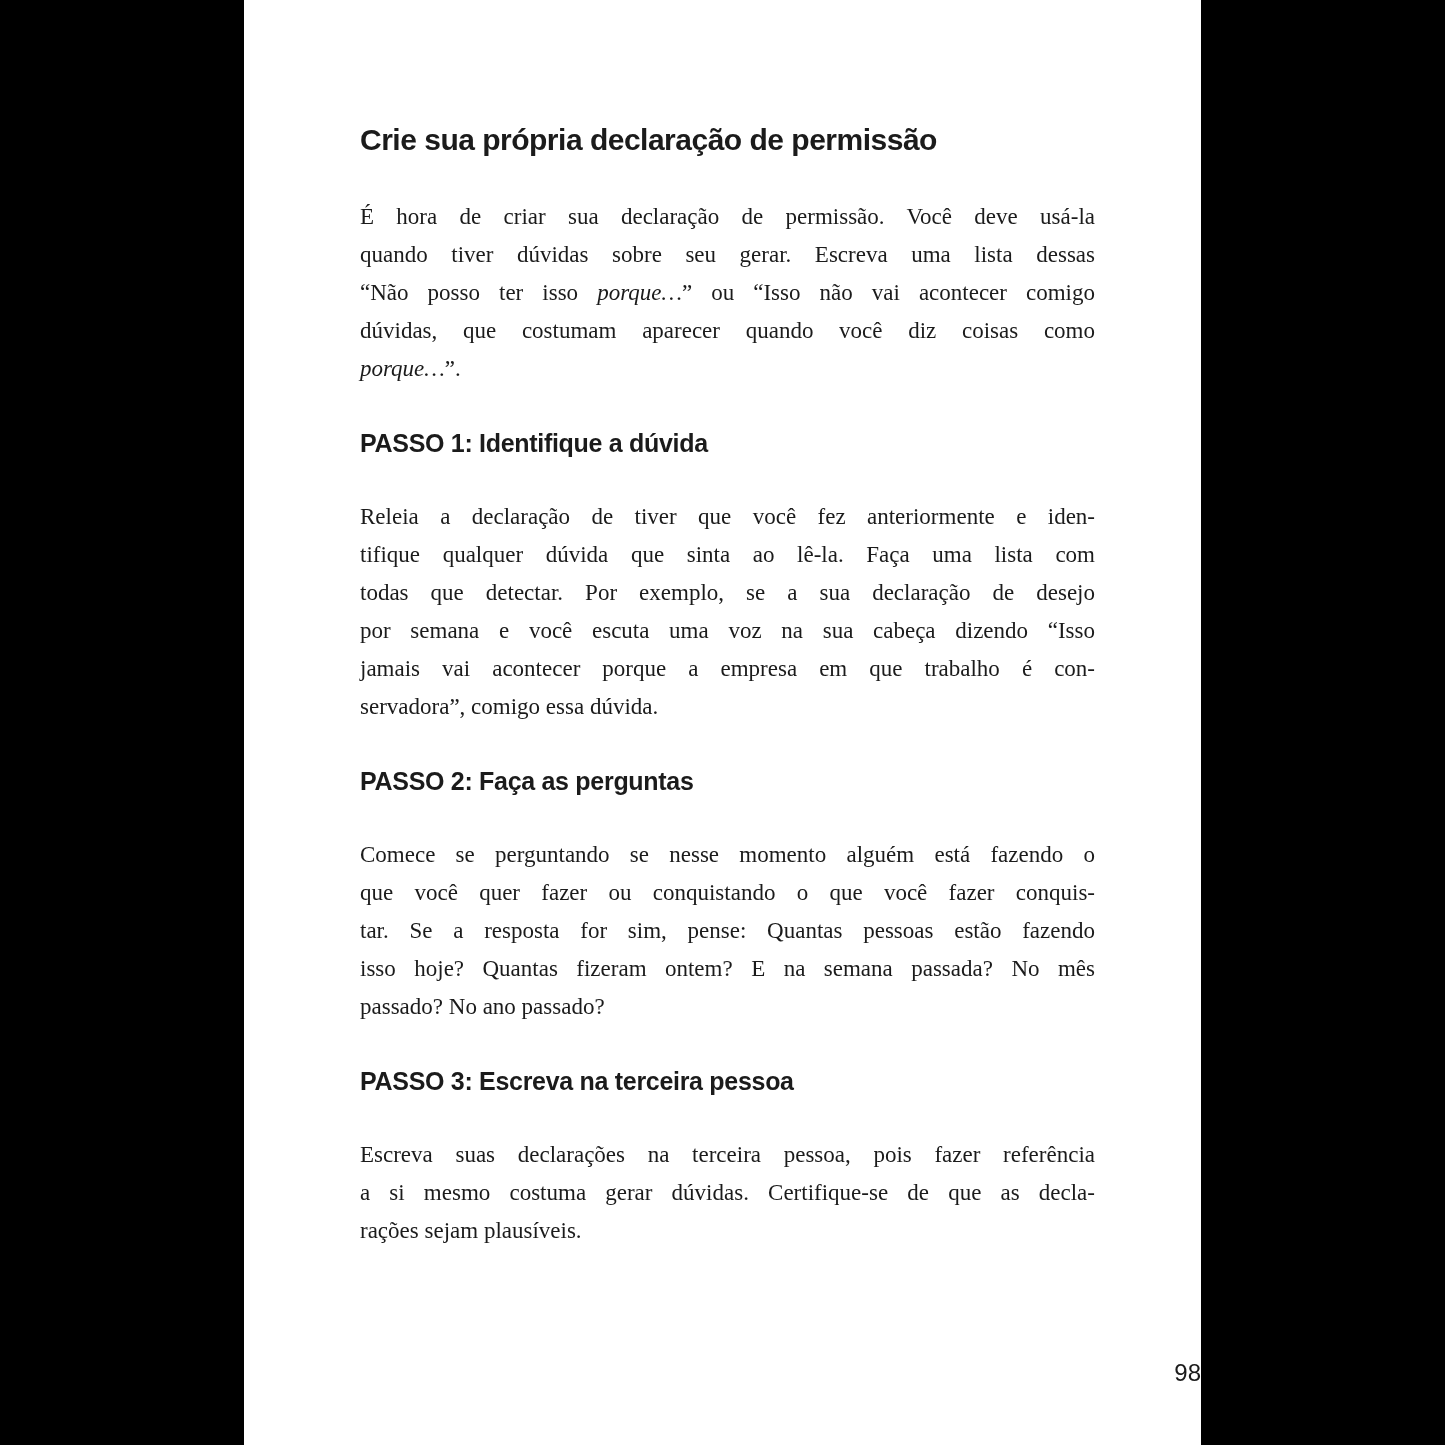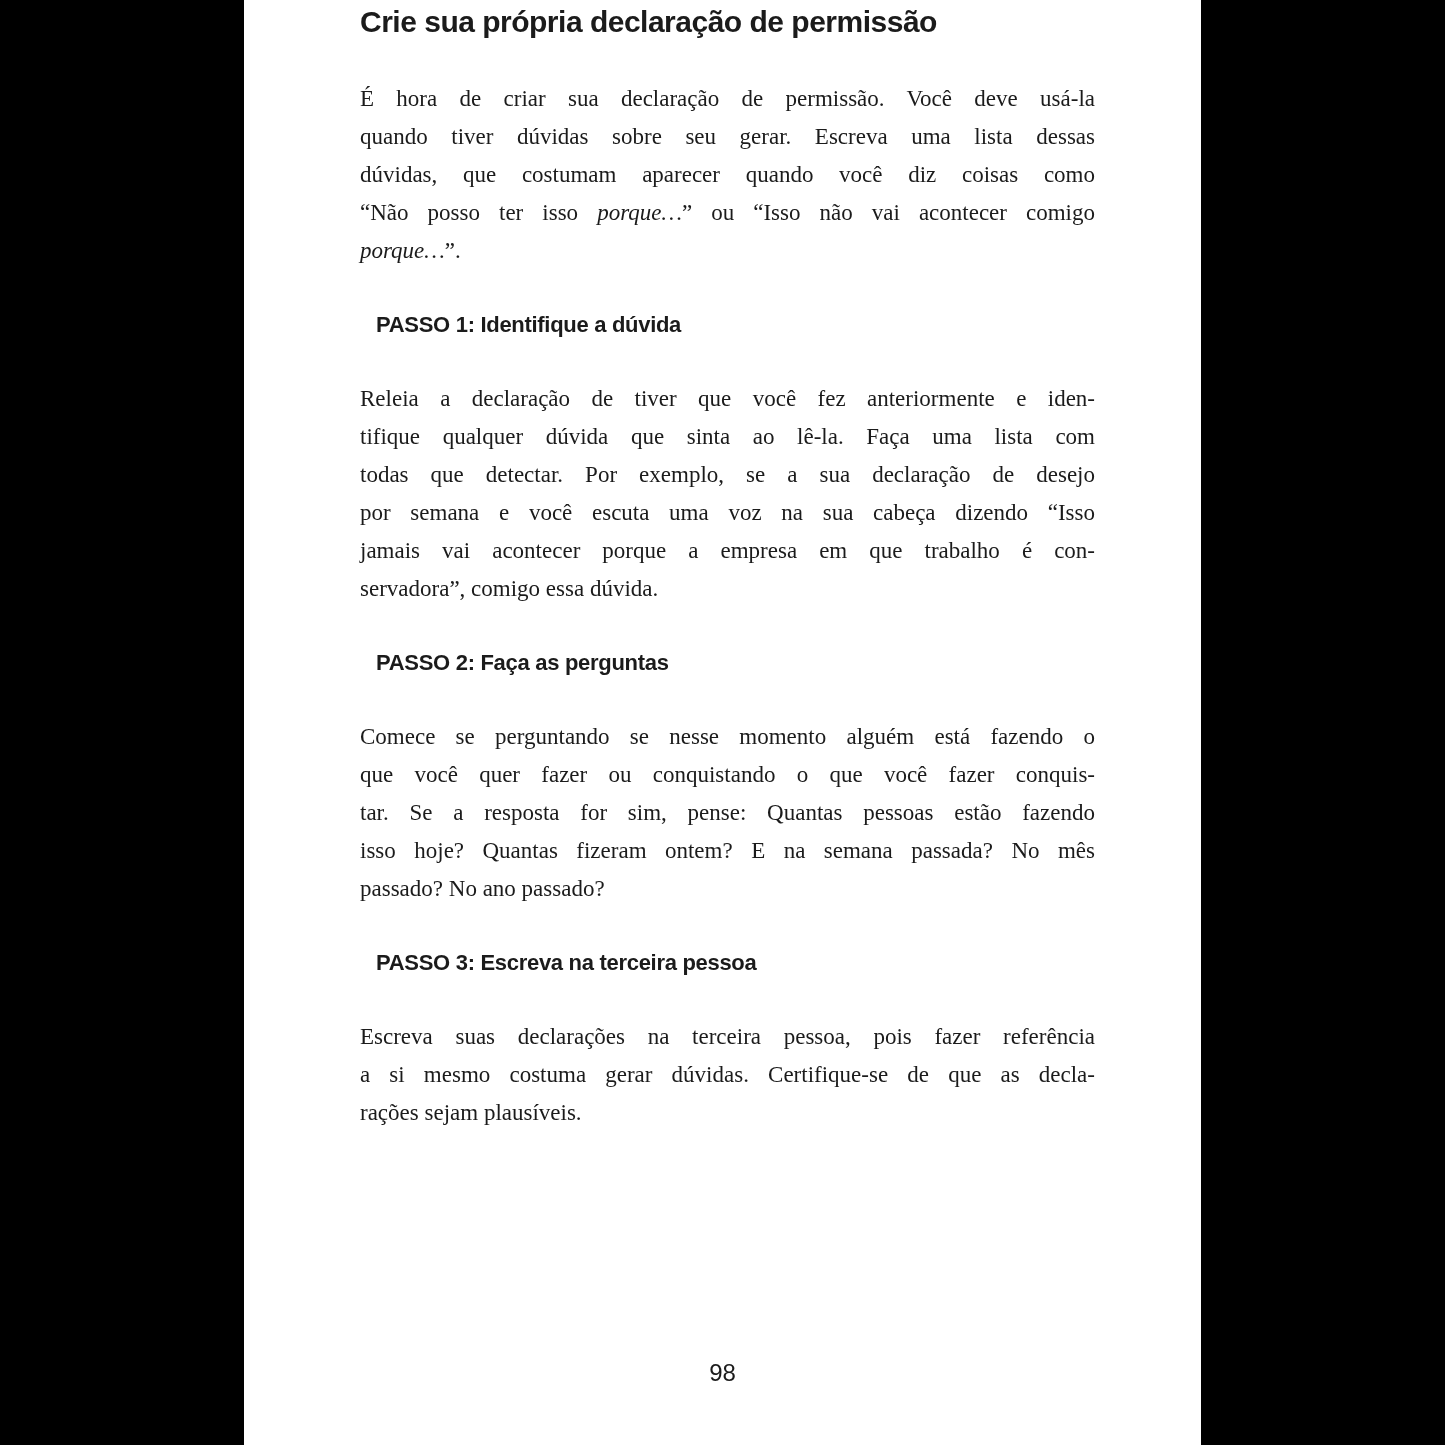--- a/index.html
+++ b/index.html
@@ -33,38 +33,39 @@
     color: #1b1b1b;
   }
   .text-column {
     position: absolute;
     left: 116px;
     top: 0;
     width: 735px;
   }
   .chapter-heading {
     margin: 0;
+    padding-top: 118px;
     font-family: "Liberation Sans", sans-serif;
     font-weight: bold;
     font-size: 30px;
     line-height: 44px;
     letter-spacing: -0.5px;
     color: #1b1b1b;
   }
   .paragraph {
     margin-top: 36px;
   }
   .step-section {
     margin-top: 36px;
   }
   .step-title {
-    margin: 16px;
+    margin: 0;
     font-family: "Liberation Sans", sans-serif;
     font-weight: bold;
-    font-size: 22px;
+    font-size: 25px;
     line-height: 38px;
     letter-spacing: -0.3px;
     color: #1b1b1b;
   }
   .line {
     font-size: 23px;
     line-height: 38px;
     text-align: justify;
     text-align-last: justify;
     white-space: normal;
@@ -74,41 +75,41 @@
     text-align-last: left;
   }
   .line i {
     font-style: italic;
   }
   .page-number {
     position: absolute;
     left: 0;
     top: 1358px;
     width: 100%;
-    text-align: center;
+    text-align: right;
     font-family: "Liberation Sans", sans-serif;
     font-size: 24px;
     line-height: 30px;
     color: #1b1b1b;
   }
 </style>
 </head>
 <body>
 
 <div class="side-bar left"></div>
 
 <div class="book-page">
   <div class="text-column">
     <h1 class="chapter-heading">Crie sua própria declaração de permissão</h1>
     <div id="sections">
         <div class="paragraph">
           <div class="line"><span>É hora de criar sua declaração de permissão. Você deve usá-la</span></div>
           <div class="line"><span>quando tiver dúvidas sobre seu gerar. Escreva uma lista dessas</span></div>
+          <div class="line"><span>“Não posso ter isso </span><i>porque…</i><span>” ou “Isso não vai acontecer comigo</span></div>
           <div class="line"><span>dúvidas, que costumam aparecer quando você diz coisas como</span></div>
-          <div class="line"><span>“Não posso ter isso </span><i>porque…</i><span>” ou “Isso não vai acontecer comigo</span></div>
           <div class="line last"><i>porque…</i><span>”.</span></div>
         </div>
         <div class="step-section">
           <h2 class="step-title">PASSO 1: Identifique a dúvida</h2>
           <div class="paragraph">
             <div class="line"><span>Releia a declaração de tiver que você fez anteriormente e iden-</span></div>
             <div class="line"><span>tifique qualquer dúvida que sinta ao lê-la. Faça uma lista com</span></div>
             <div class="line"><span>todas que detectar. Por exemplo, se a sua declaração de desejo</span></div>
             <div class="line"><span>por semana e você escuta uma voz na sua cabeça dizendo “Isso</span></div>
             <div class="line"><span>jamais vai acontecer porque a empresa em que trabalho é con-</span></div>

